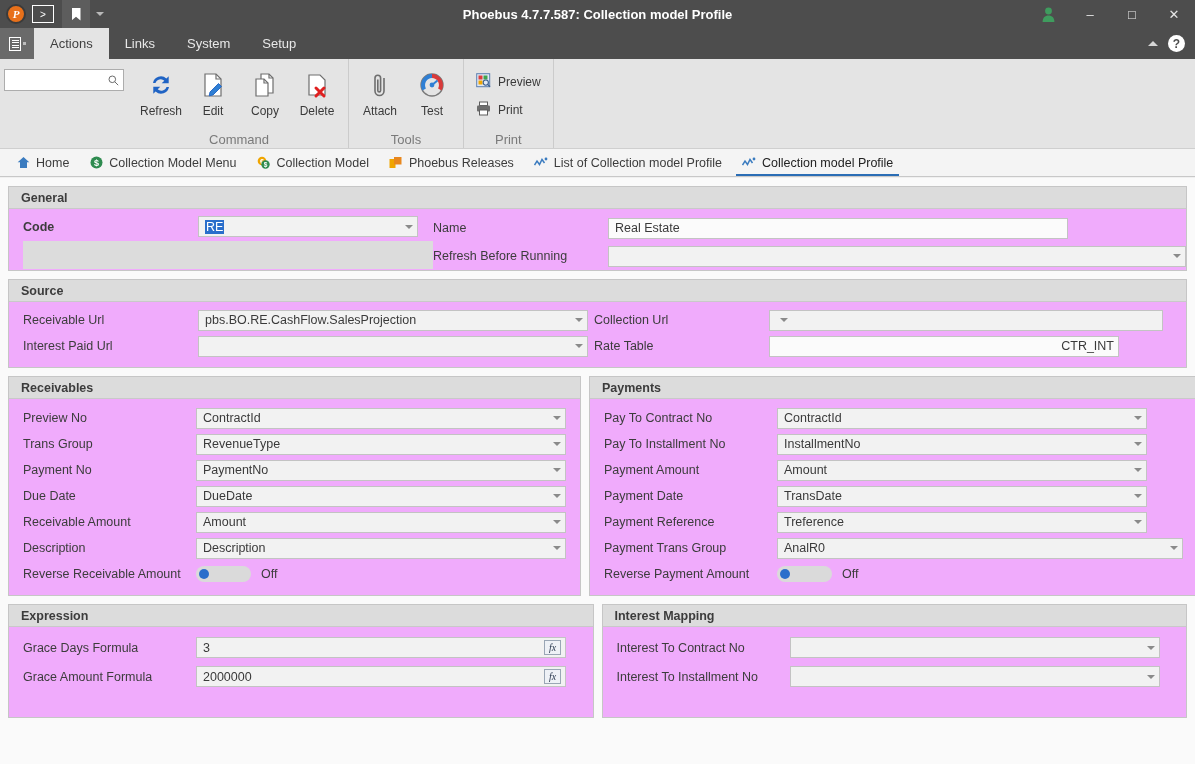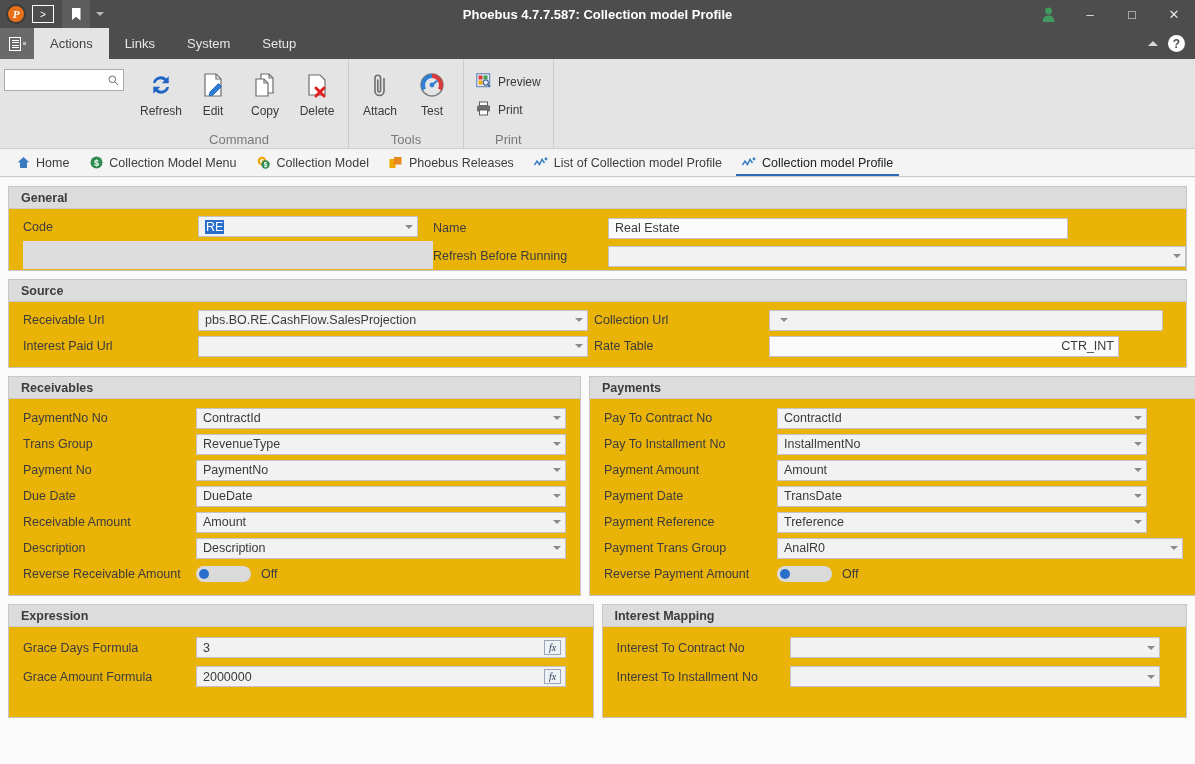--- a/index.html
+++ b/index.html
@@ -234,21 +234,21 @@
   
   .content {
     position: absolute;
     top: 178px; left: 0; right: 0; bottom: 0;
     background: #fafafa;
     padding: 8px;
     overflow: hidden;
   }
   .panel {
     border: 1px solid #c6c6c6;
-    background: #eab308;
+    background: #f0abfc;
     margin-bottom: 8px;
   }
   .panel-hd {
     background: #dcdcdc;
     border-bottom: 1px solid #c9c9c9;
     height: 22px;
     line-height: 22px;
     padding-left: 12px;
     font-weight: bold;
     font-size: 12.5px;
@@ -543,21 +543,21 @@
 </div>
 
 <div class="content">
 
   <div class="panel">
     <div class="panel-hd">General</div>
     <div class="panel-bd" style="padding:0;">
       <div class="grid2">
         <div class="col" style="flex:0 0 410px;">
           <div class="frow" style="padding:5px 0 0 14px; height:30px;">
-            <div class="flabel" style="width:175px;">Code</div>
+            <div class="flabel" style="width:175px;font-weight:bold;">Code</div>
             <div class="fld" style="width:220px;">
               <span class="val sel">RE</span>
               <span style="flex:1"></span>
               <span class="dd-arrow"></span>
             </div>
           </div>
           <div class="grey-block" style="margin:2px 0 0 14px; width:410px;"></div>
         </div>
         <div class="col" style="padding:5px 0 0 0;">
           <div class="frow" style="height:28px;">
@@ -615,21 +615,21 @@
       </div>
     </div>
   </div>
 
   <div class="grid2" style="gap:8px;">
 
     <div class="panel" style="flex:1;margin-bottom:0;">
       <div class="panel-hd">Receivables</div>
       <div class="panel-bd" style="padding:6px 14px 8px 14px;">
         <div class="frow">
-          <div class="flabel" style="width:173px;">PaymentNo No</div>
+          <div class="flabel" style="width:173px;">Preview No</div>
           <div class="fld" style="width:370px;">
             <span class="val">ContractId</span>
             <span class="dd-arrow"></span>
           </div>
         </div>
         <div class="frow">
           <div class="flabel" style="width:173px;">Trans Group</div>
           <div class="fld" style="width:370px;">
             <span class="val">RevenueType</span>
             <span class="dd-arrow"></span>

